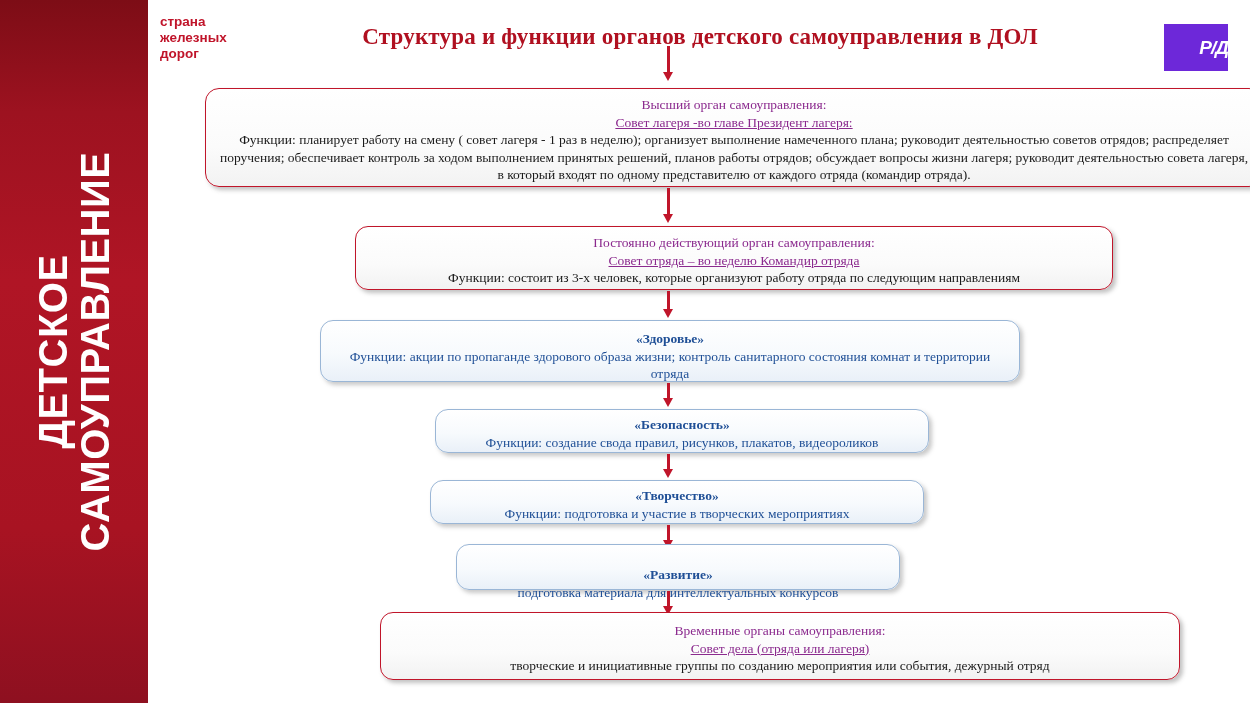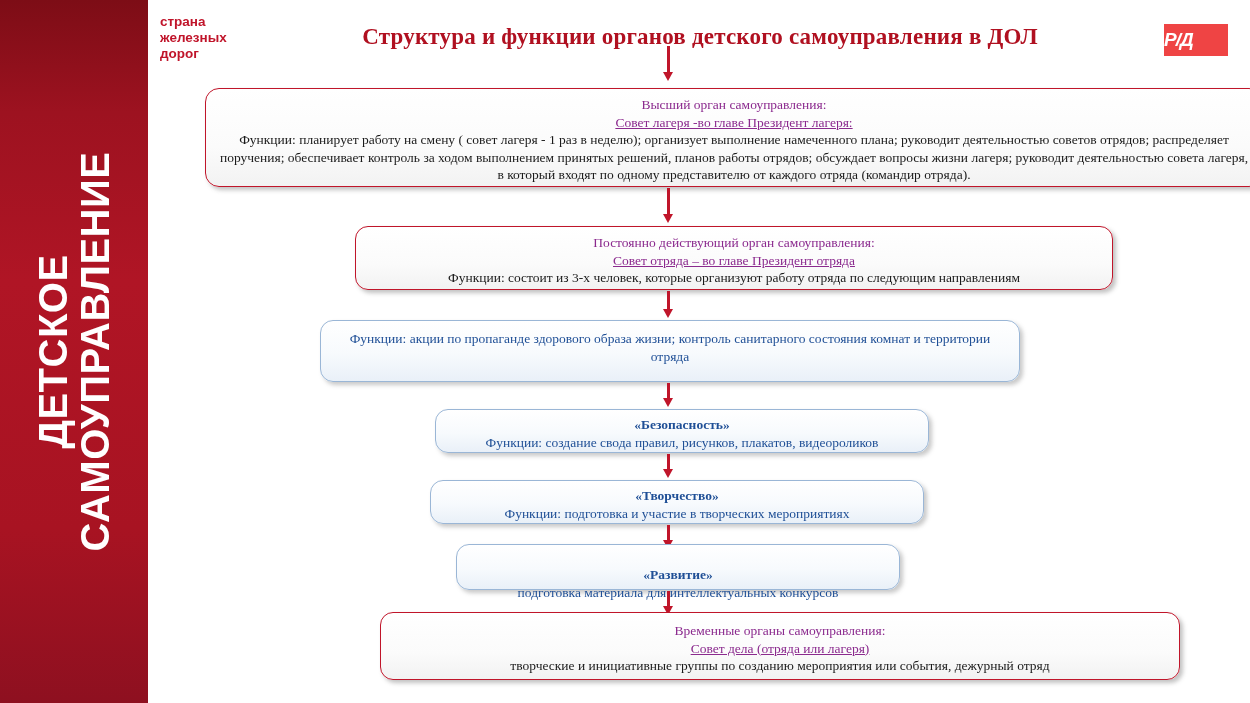--- a/index.html
+++ b/index.html
@@ -67,25 +67,25 @@
     font-weight: bold;
     font-size: 23px;
     color: #b01020;
     letter-spacing: 0.2px;
   }
   #rzd-logo {
     position: absolute;
     right: 22px;
     top: 24px;
     width: 64px;
-    height: 32px;
-    background: #ef4444;
+    height: 47px;
+    background: #6d28d9;
     display: flex;
     align-items: center;
-    justify-content: flex-start;
+    justify-content: flex-end;
   }
   #rzd-logo span {
     color: #ffffff;
     font-family: "Liberation Sans", sans-serif;
     font-weight: bold;
     font-size: 19px;
     font-style: italic;
     letter-spacing: -1px;
   }
 
@@ -175,30 +175,31 @@
     <span class="nline l-body dark">Функции: планирует работу на смену ( совет лагеря - 1 раз в неделю); организует выполнение намеченного плана; руководит деятельностью советов отрядов; распределяет поручения; обеспечивает контроль за ходом выполнением принятых решений, планов работы отрядов; обсуждает вопросы жизни лагеря; руководит деятельностью совета лагеря, в который входят по одному представителю от каждого отряда (командир отряда).</span>
   </div>
 
   <div class="arrow" style="left:519px; top:128px;">
     <div class="shaft" style="height:26px;"></div>
     <div class="head" style="top:26px;"></div>
   </div>
 
   <div class="node red-node" style="left:172px; top:166px; width:758px; height:64px;">
     <span class="nline l-title">Постоянно действующий орган самоуправления:</span>
-    <span class="nline l-sub">Совет отряда – во главе Президент отряда</span>
+    <span class="nline l-sub">Совет отряда – во неделю Командир отряда</span>
     <span class="nline l-body dark">Функции: состоит из 3-х человек, которые организуют работу отряда по следующим направлениям</span>
   </div>
 
   <div class="arrow" style="left:519px; top:231px;">
     <div class="shaft" style="height:18px;"></div>
     <div class="head" style="top:18px;"></div>
   </div>
 
   <div class="node blue-node" style="left:172px; top:260px; width:700px; height:62px; padding-top:9px;">
+    <span class="nline l-title bold">«Здоровье»</span>
     <span class="nline l-body">Функции: акции по пропаганде здорового образа жизни;  контроль санитарного состояния комнат и территории отряда</span>
   </div>
 
   <div class="arrow" style="left:519px; top:323px;">
     <div class="shaft" style="height:15px;"></div>
     <div class="head" style="top:15px;"></div>
   </div>
 
   <div class="node blue-node" style="left:287px; top:349px; width:494px; height:44px; padding-top:6px;">
     <span class="nline l-title bold">«Безопасность»</span>

